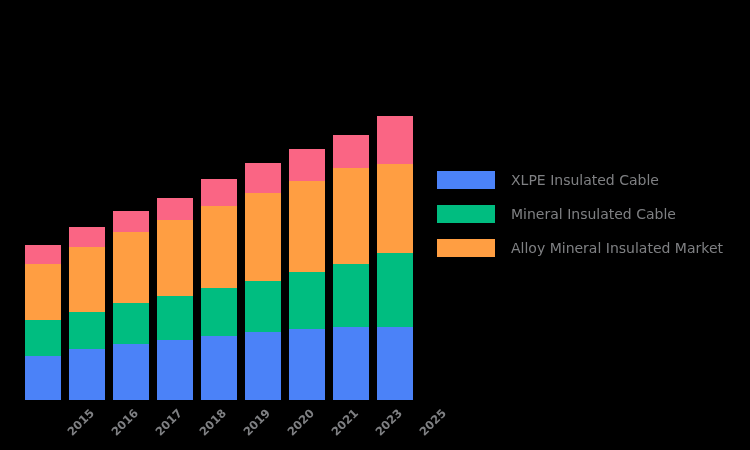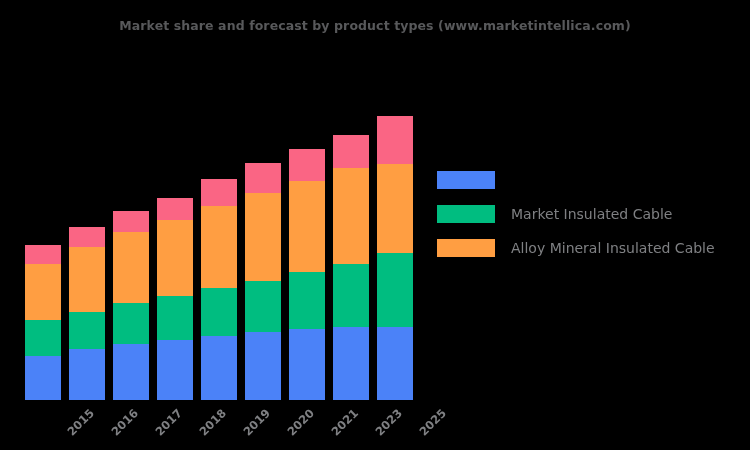--- a/index.html
+++ b/index.html
@@ -90,21 +90,20 @@
     font-size: 14px;
     font-family: "DejaVu Sans", sans-serif;
     white-space: nowrap;
   }
 </style>
 </head>
 <body>
 
 <div id="chart-root">
 
-  <div id="chart-title">Market share and forecast by product types (www.marketintellica.com)</div>
 
   <div id="plot-area">
       <div class="bar-group" style="left: 25px;">
         <div class="bar-seg" title="Others 2015: 6.2" style="height: 19.344px; background: rgb(250, 101, 132);"></div>
         <div class="bar-seg" title="Alloy Mineral Insulated Cable 2015: 17.9" style="height: 55.848px; background: rgb(255, 158, 66);"></div>
         <div class="bar-seg" title="Mineral Insulated Cable 2015: 11.5" style="height: 35.88px; background: rgb(0, 189, 128);"></div>
         <div class="bar-seg" title="XLPE Insulated Cable 2015: 14.1" style="height: 43.992px; background: rgb(75, 130, 248);"></div>
       </div>
       <div class="bar-group" style="left: 69px;">
         <div class="bar-seg" title="Others 2016: 6.5" style="height: 20.28px; background: rgb(250, 101, 132);"></div>
@@ -164,24 +163,25 @@
       <div class="x-tick-label" style="left: 231px;">2019</div>
       <div class="x-tick-label" style="left: 275px;">2020</div>
       <div class="x-tick-label" style="left: 319px;">2021</div>
       <div class="x-tick-label" style="left: 363px;">2023</div>
       <div class="x-tick-label" style="left: 407px;">2025</div>
     </div>
 
   <div id="legend">
       <div class="legend-row">
         <span class="legend-swatch" style="background: rgb(75, 130, 248);"></span>
+        <span class="legend-label">XLPE Insulated Cable</span>
       </div>
       <div class="legend-row">
         <span class="legend-swatch" style="background: rgb(0, 189, 128);"></span>
-        <span class="legend-label">Market Insulated Cable</span>
+        <span class="legend-label">Mineral Insulated Cable</span>
       </div>
       <div class="legend-row">
         <span class="legend-swatch" style="background: rgb(255, 158, 66);"></span>
-        <span class="legend-label">Alloy Mineral Insulated Cable</span>
+        <span class="legend-label">Alloy Mineral Insulated Market</span>
       </div>
     </div>
 
 </div>
 
 </body></html>

